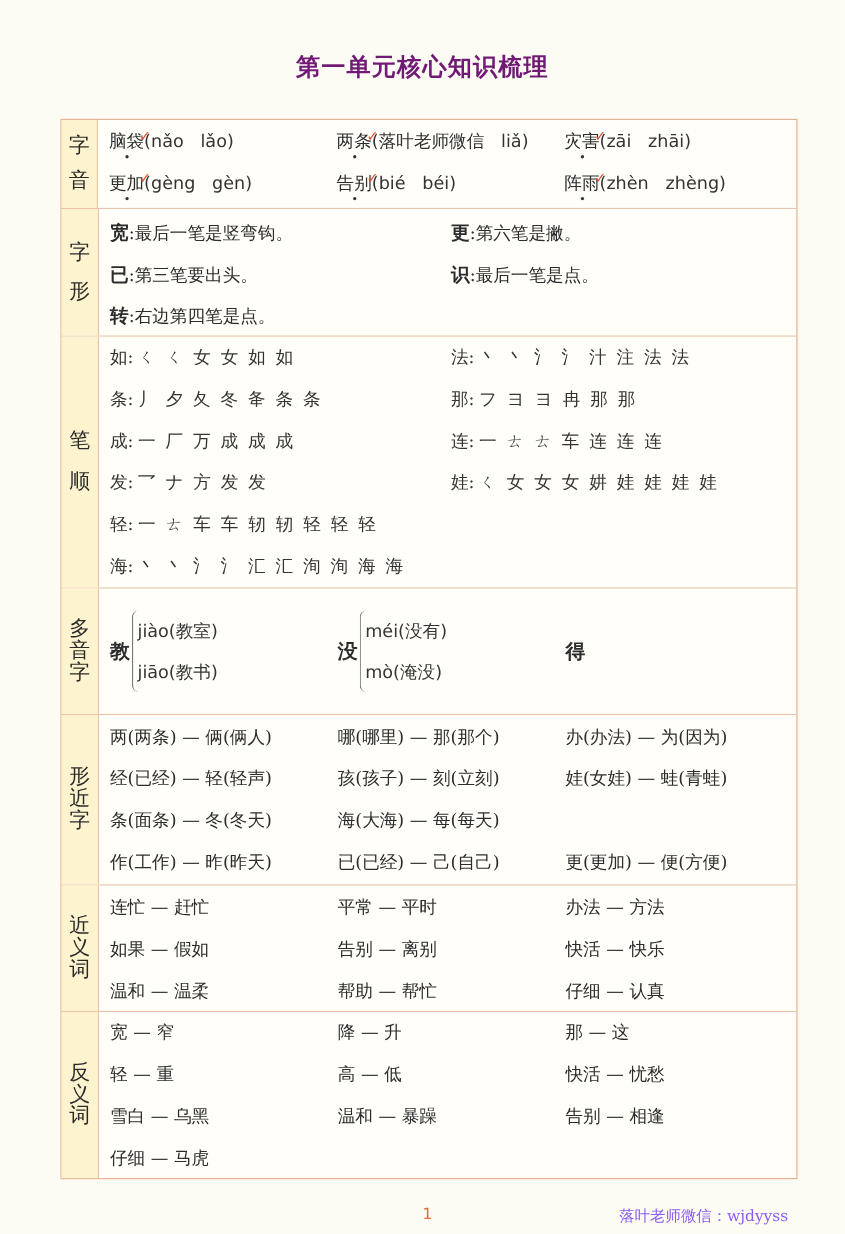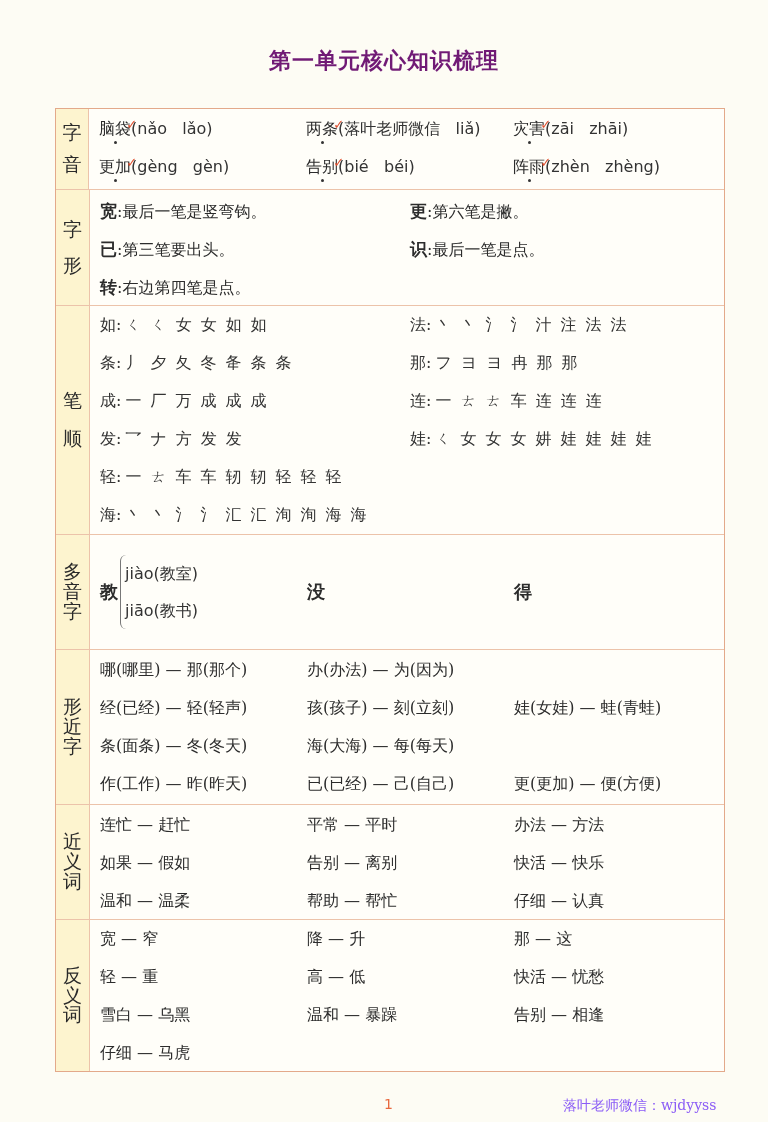--- a/index.html
+++ b/index.html
@@ -132,35 +132,40 @@
     <div class="content c3" style="align-items:center;">
       <div class="poly">
         <span class="ch">教</span>
         <div class="brace">
           <div class="py">jiào(教室)</div>
           <div class="py">jiāo(教书)</div>
         </div>
       </div>
       <div class="poly">
         <span class="ch">没</span>
+        <div class="brace">
+          <div class="py">méi(没有)</div>
+          <div class="py">mò(淹没)</div>
+        </div>
       </div>
       <div class="poly">
         <span class="ch">得</span>
       </div>
     </div>
   </div>
 
   <div class="row" style="height:155px;">
     <div class="label" style="line-height:1.05;">
       <span>形</span>
       <span>近</span>
       <span>字</span>
     </div>
     <div class="content" style="padding-top:1px; padding-right:4px;">
       <div class="line c3">
+        <div>两(两条) — 俩(俩人)</div>
         <div>哪(哪里) — 那(那个)</div>
         <div>办(办法) — 为(因为)</div>
       </div>
       <div class="line c3">
         <div>经(已经) — 轻(轻声)</div>
         <div>孩(孩子) — 刻(立刻)</div>
         <div>娃(女娃) — 蛙(青蛙)</div>
       </div>
       <div class="line c3">
         <div>条(面条) — 冬(冬天)</div>

